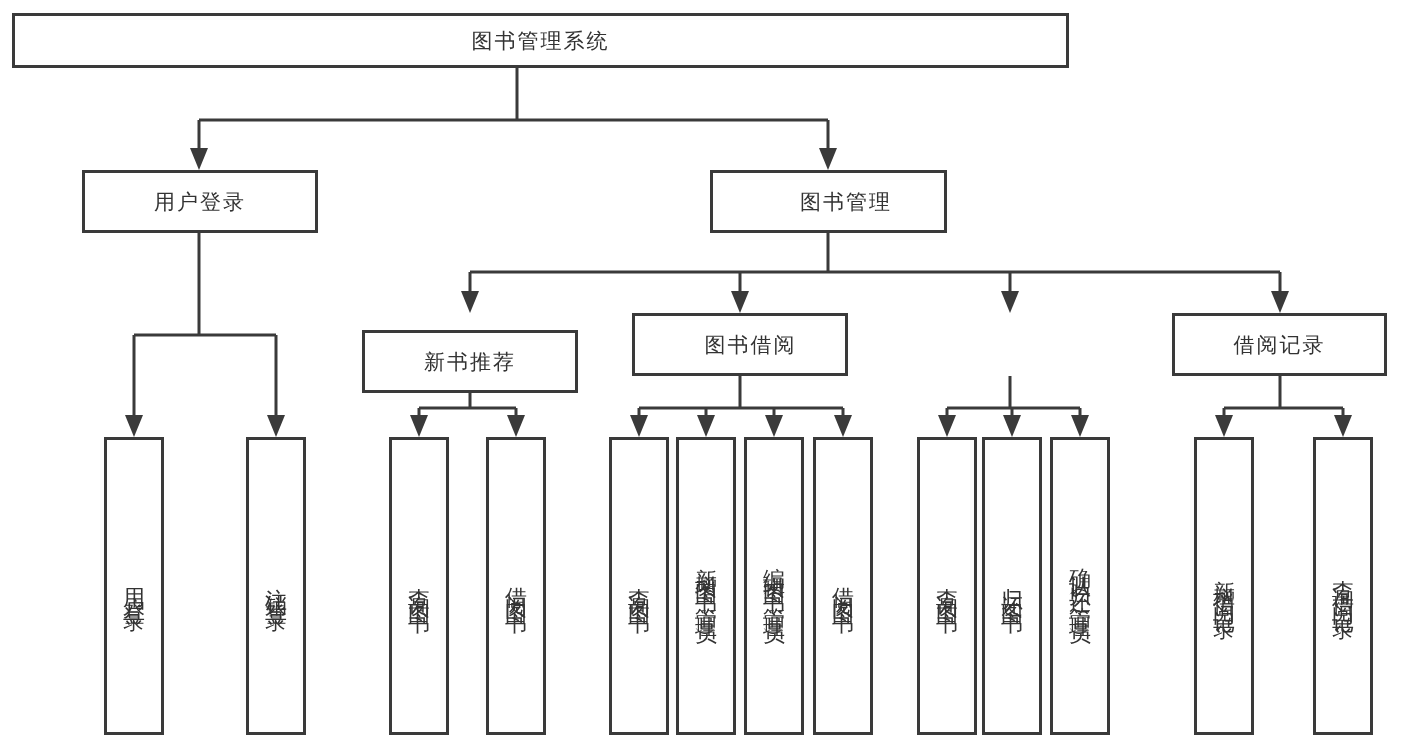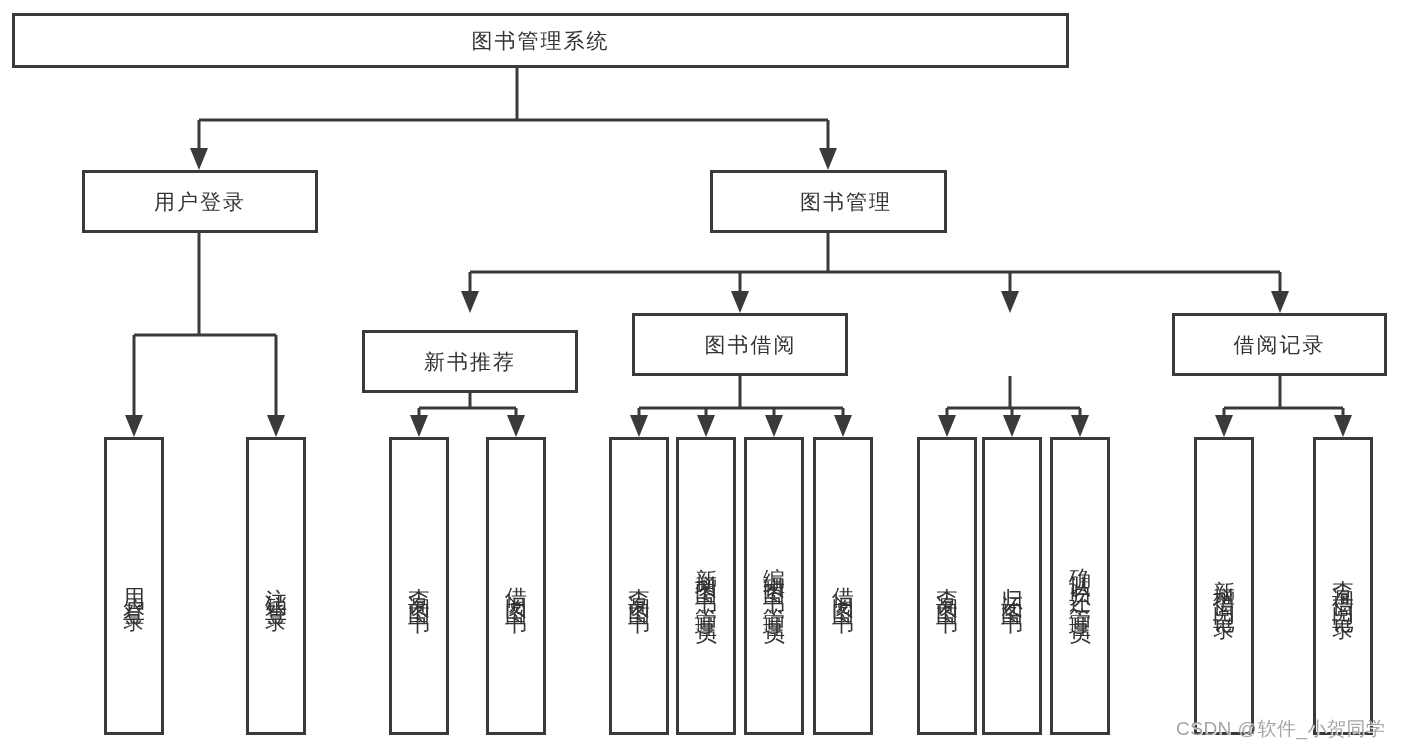--- a/index.html
+++ b/index.html
@@ -167,15 +167,14 @@
     <span>确认归还（管理员）</span>
   </div>
 
   <div class="node v" style="left:1194px;">
     <span>新增借阅记录</span>
   </div>
   <div class="node v" style="left:1313px;">
     <span>查询借阅记录</span>
   </div>
 
-  <div class="watermark">CSDN @软件_小贺同学</div>
 
 </div>
 
 </body></html>

